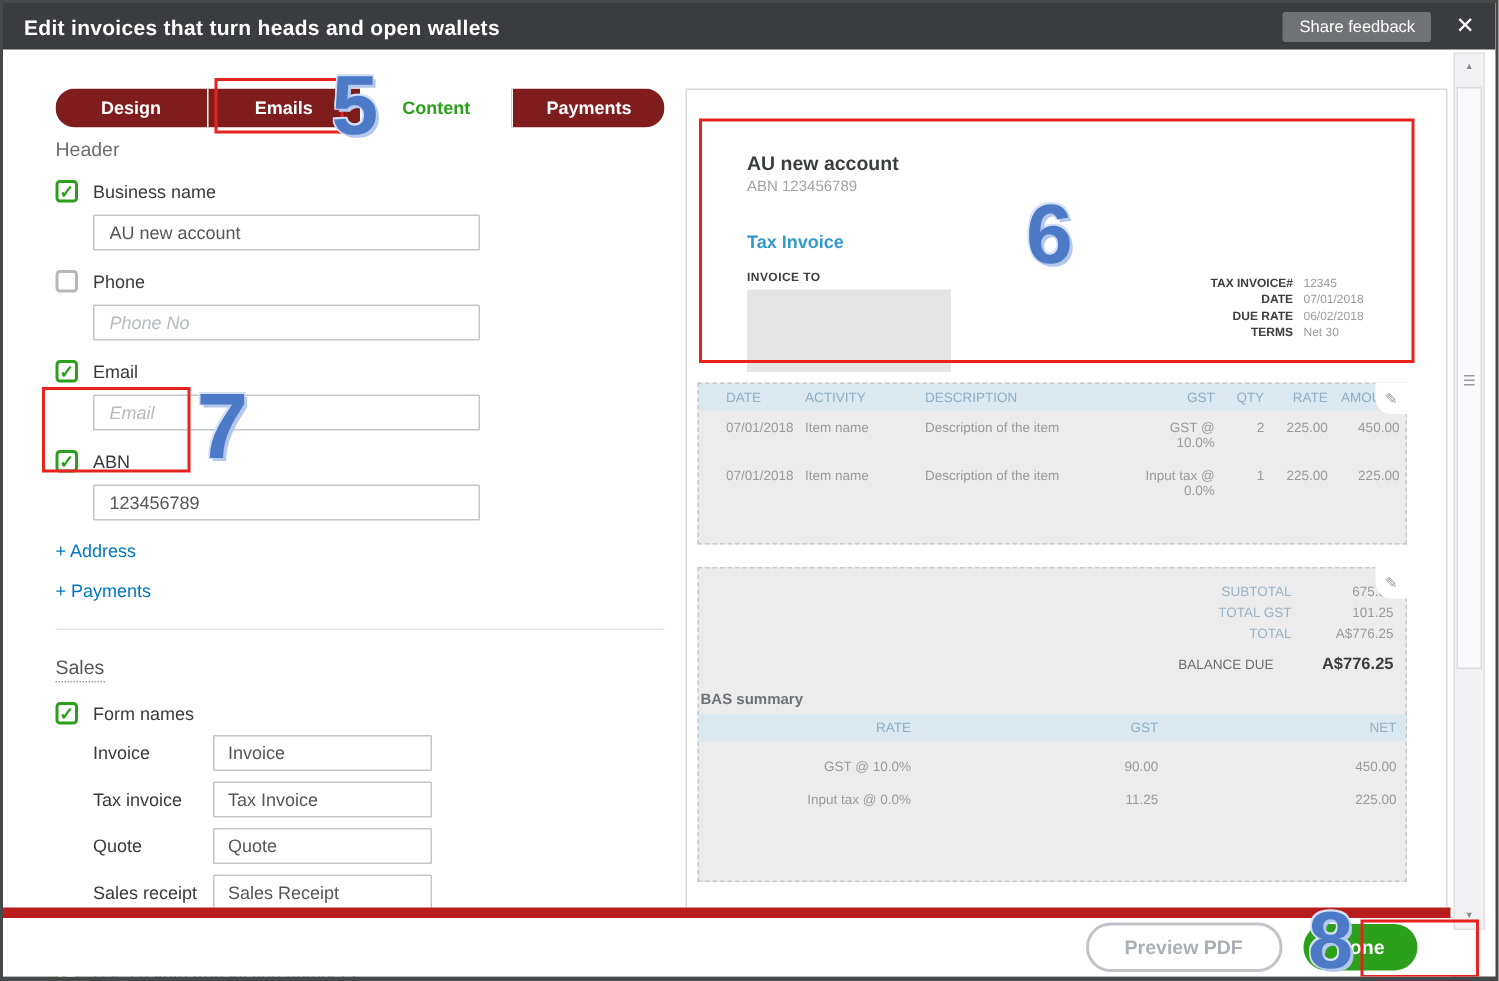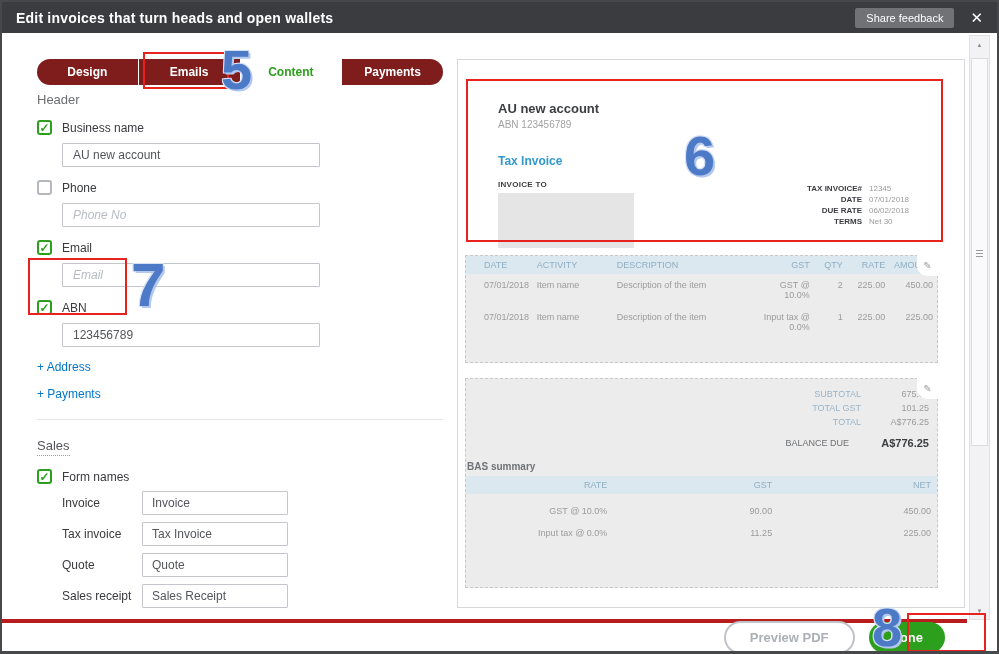--- a/index.html
+++ b/index.html
@@ -97,22 +97,22 @@
                background:#f2f2f4; border:1px solid #e1e1e3; }
   .scroll-arrow { position:absolute; left:0; width:100%; height:15px; display:flex;
                   align-items:center; justify-content:center; font-size:6px; color:#8a8a8e; cursor:pointer; }
   .arrow-up { top:1px; } .arrow-down { bottom:1px; }
   .scroll-thumb { position:absolute; left:1px; right:1px; top:22px; height:388px; background:#fafafc;
                   border:1px solid #dcdcde; cursor:grab; }
   .grip { position:absolute; left:4px; right:4px; top:50%; margin-top:-4px; }
   .grip i { display:block; border-top:1px solid #9a9a9e; margin-top:2px; }
 
   
-  .footer { position:absolute; left:0; right:30px; bottom:0; height:32px; background:#fff;
-            border-top:4px solid #b91c1c; display:flex; align-items:center;
+  .footer { position:absolute; left:0; right:30px; bottom:0; height:46px; background:#fff;
+            border-top:7px solid #b91c1c; display:flex; align-items:center;
             justify-content:flex-end; gap:14px; padding-right:22px; }
   .btn-preview { background:#fff; border:2px solid #c0c4c9; color:#abb0b7; font-weight:bold;
                  font-size:13px; padding:7px 24px; border-radius:17px; cursor:pointer; font-family:inherit; }
   .btn-done { background:#2ca01c; border:none; color:#fff; font-weight:bold; font-size:13px;
               padding:8px 22px; border-radius:17px; cursor:pointer; font-family:inherit; }
 
   
   .ann-box { position:absolute; border:2px solid #e8231f; pointer-events:none; }
   .ann-num { position:absolute; color:#4d7ac7; font-weight:bold; line-height:1; pointer-events:none;
              text-shadow:2px 2px 0 #b3c8ec, -1px -1px 0 #d4e0f5, 1px -1px 0 #d4e0f5, -1px 1px 0 #d4e0f5; }

